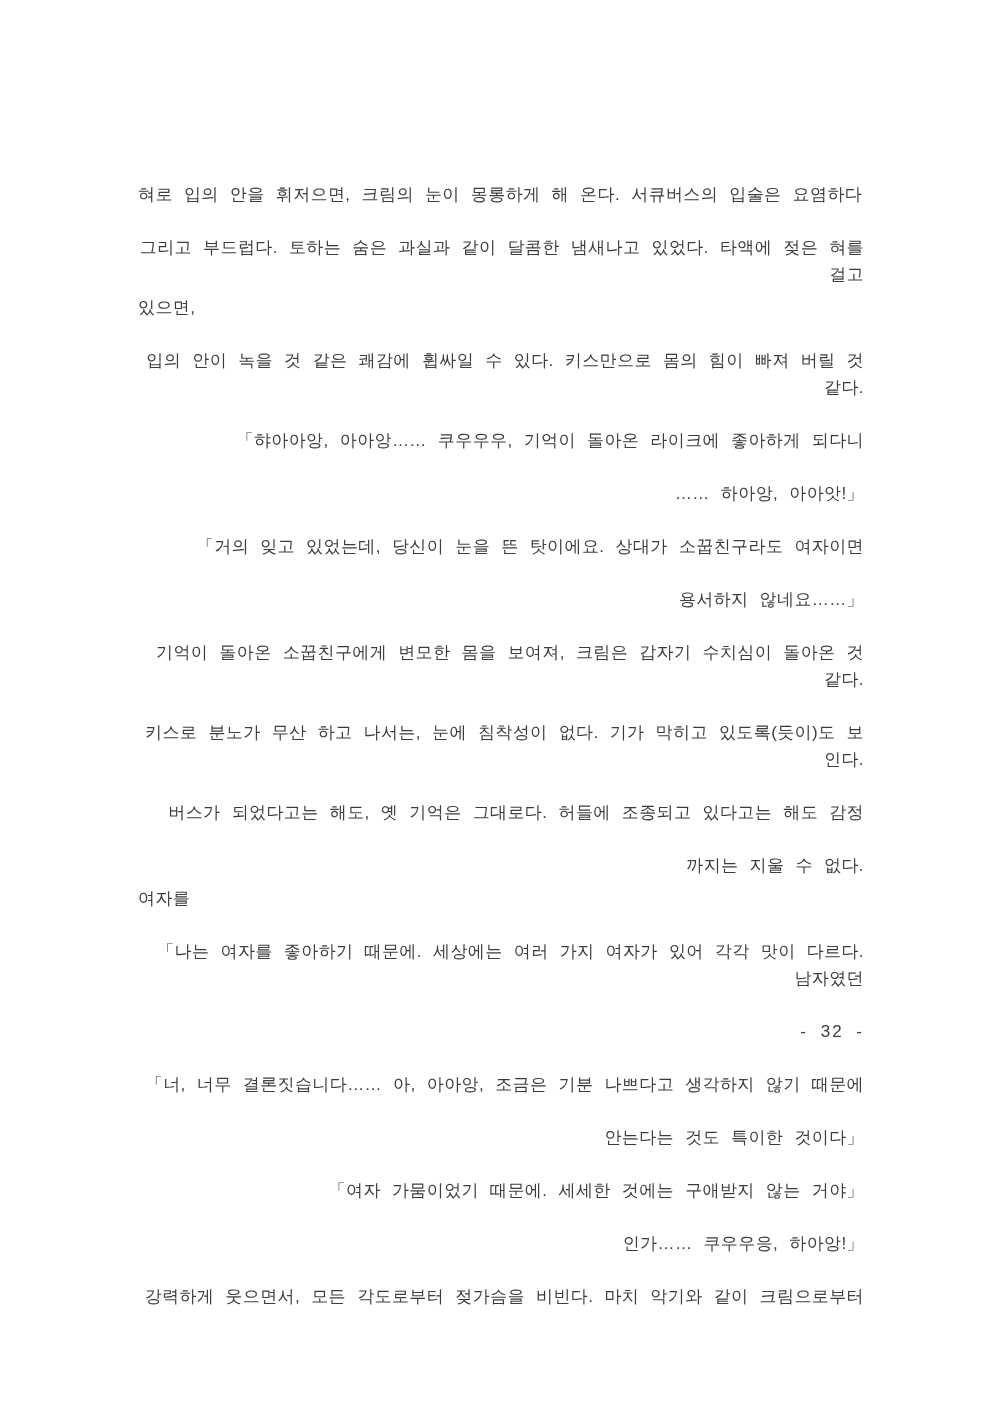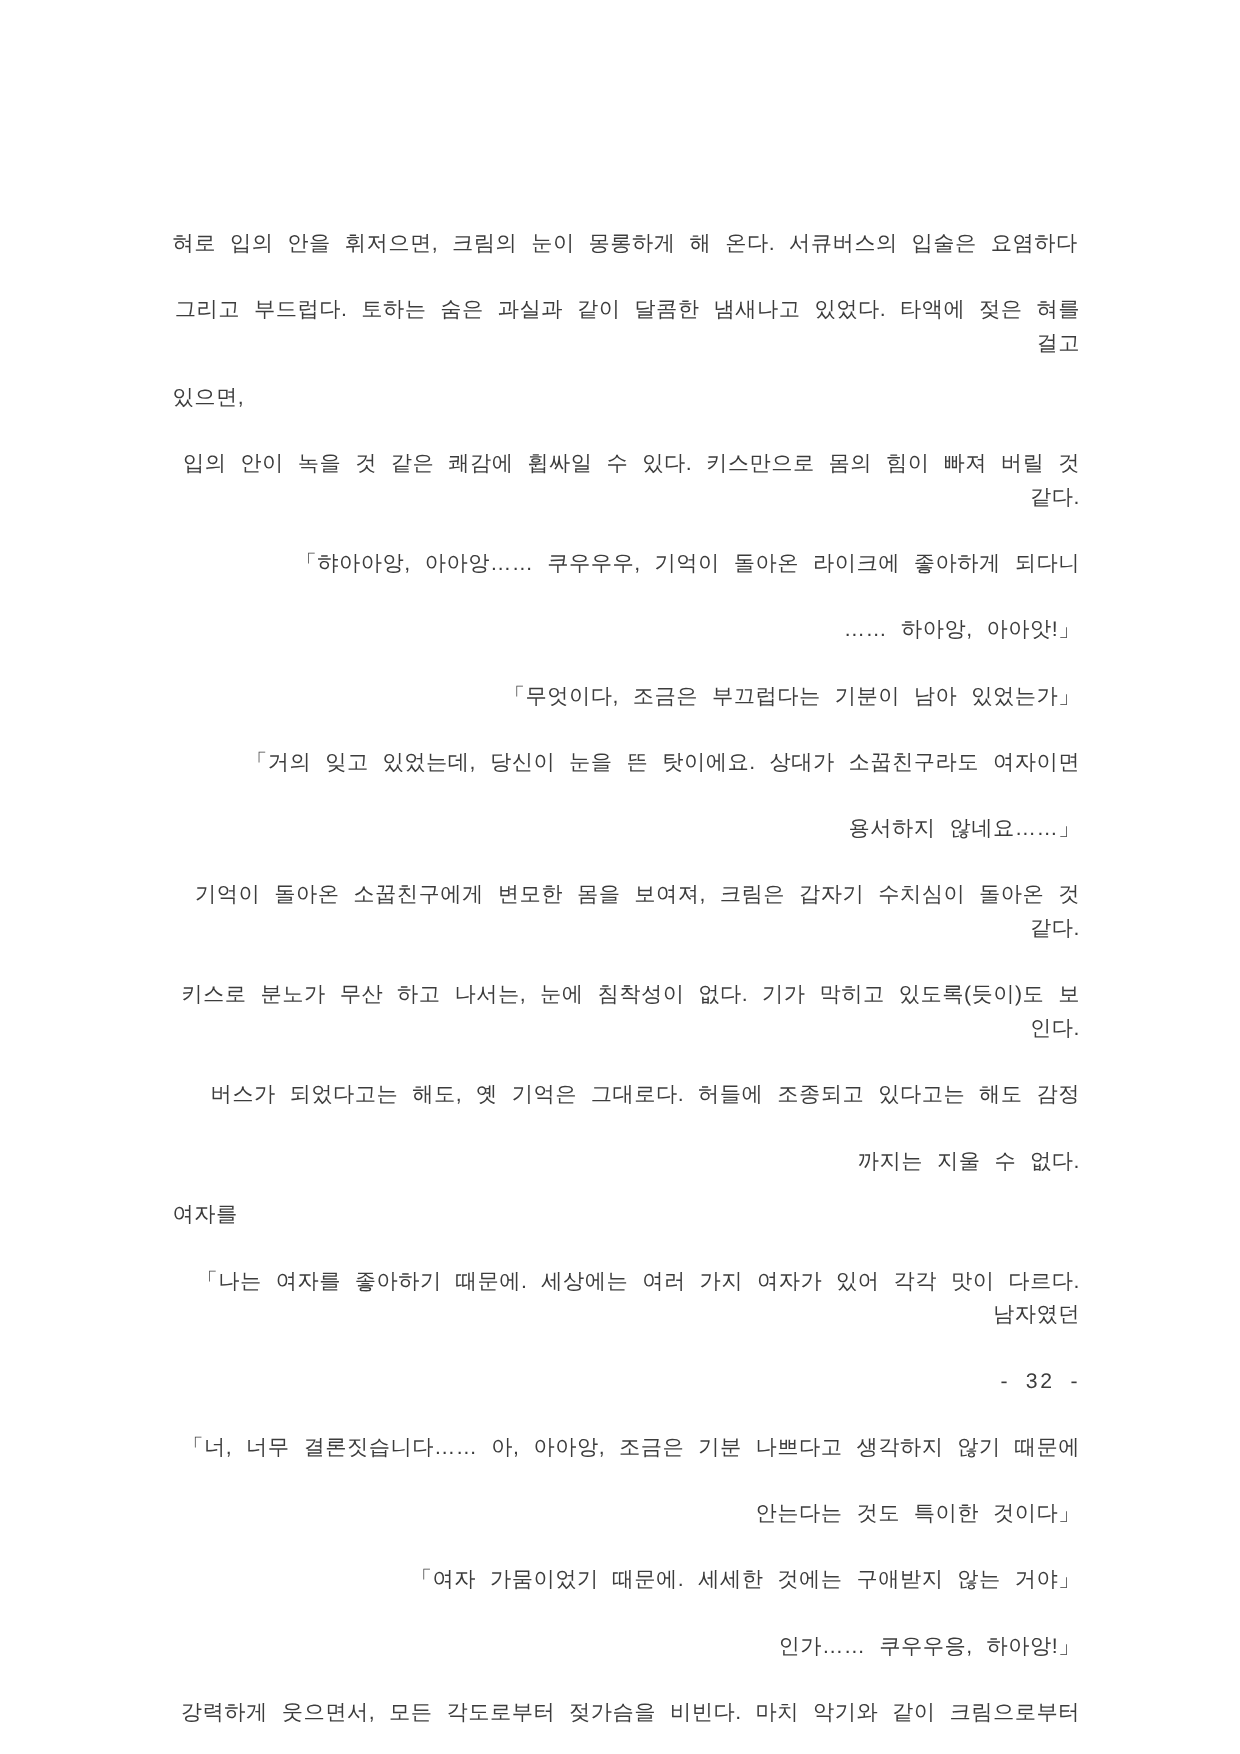--- a/index.html
+++ b/index.html
@@ -25,36 +25,35 @@
     line-height: 27px;
     word-spacing: 6px;
     letter-spacing: 0.4px;
   }
   .line {
     margin: 0;
     min-height: 27px;
   }
   .para  { margin-top: 26px; text-align: right; }
   .first { margin-top: 0; }
-  .wrap  { margin-top: 16px; }
+  .wrap  { margin-top: 6px; }
   .q     { text-indent: -5px; }
   .pagenum { letter-spacing: 2px; }
 </style>
 </head>
 <body>
 
 <div class="page">
   <div class="text-block">
     <div class="line first">혀로 입의 안을 휘저으면, 크림의 눈이 몽롱하게 해 온다. 서큐버스의 입술은 요염하다</div>
     <div class="line para">그리고 부드럽다. 토하는 숨은 과실과 같이 달콤한 냄새나고 있었다. 타액에 젖은 혀를 걸고</div>
     <div class="line wrap">있으면,</div>
     <div class="line para">입의 안이 녹을 것 같은 쾌감에 휩싸일 수 있다. 키스만으로 몸의 힘이 빠져 버릴 것 같다.</div>
     <div class="line para q">「햐아아앙, 아아앙…… 쿠우우우, 기억이 돌아온 라이크에 좋아하게 되다니</div>
     <div class="line para">…… 하아앙, 아아앗!」</div>
-    <div class="line para q">「무엇이다, 조금은 부끄럽다는 기분이 남아 있었는가」</div>
     <div class="line para q">「거의 잊고 있었는데, 당신이 눈을 뜬 탓이에요. 상대가 소꿉친구라도 여자이면</div>
     <div class="line para">용서하지 않네요……」</div>
     <div class="line para">기억이 돌아온 소꿉친구에게 변모한 몸을 보여져, 크림은 갑자기 수치심이 돌아온 것 같다.</div>
     <div class="line para">키스로 분노가 무산 하고 나서는, 눈에 침착성이 없다. 기가 막히고 있도록(듯이)도 보인다.</div>
     <div class="line para">버스가 되었다고는 해도, 옛 기억은 그대로다. 허들에 조종되고 있다고는 해도 감정</div>
     <div class="line para">까지는 지울 수 없다.</div>
     <div class="line wrap">여자를</div>
     <div class="line para q">「나는 여자를 좋아하기 때문에. 세상에는 여러 가지 여자가 있어 각각 맛이 다르다. 남자였던</div>
     <div class="line para pagenum">- 32 -</div>
     <div class="line para q">「너, 너무 결론짓습니다…… 아, 아아앙, 조금은 기분 나쁘다고 생각하지 않기 때문에</div>

